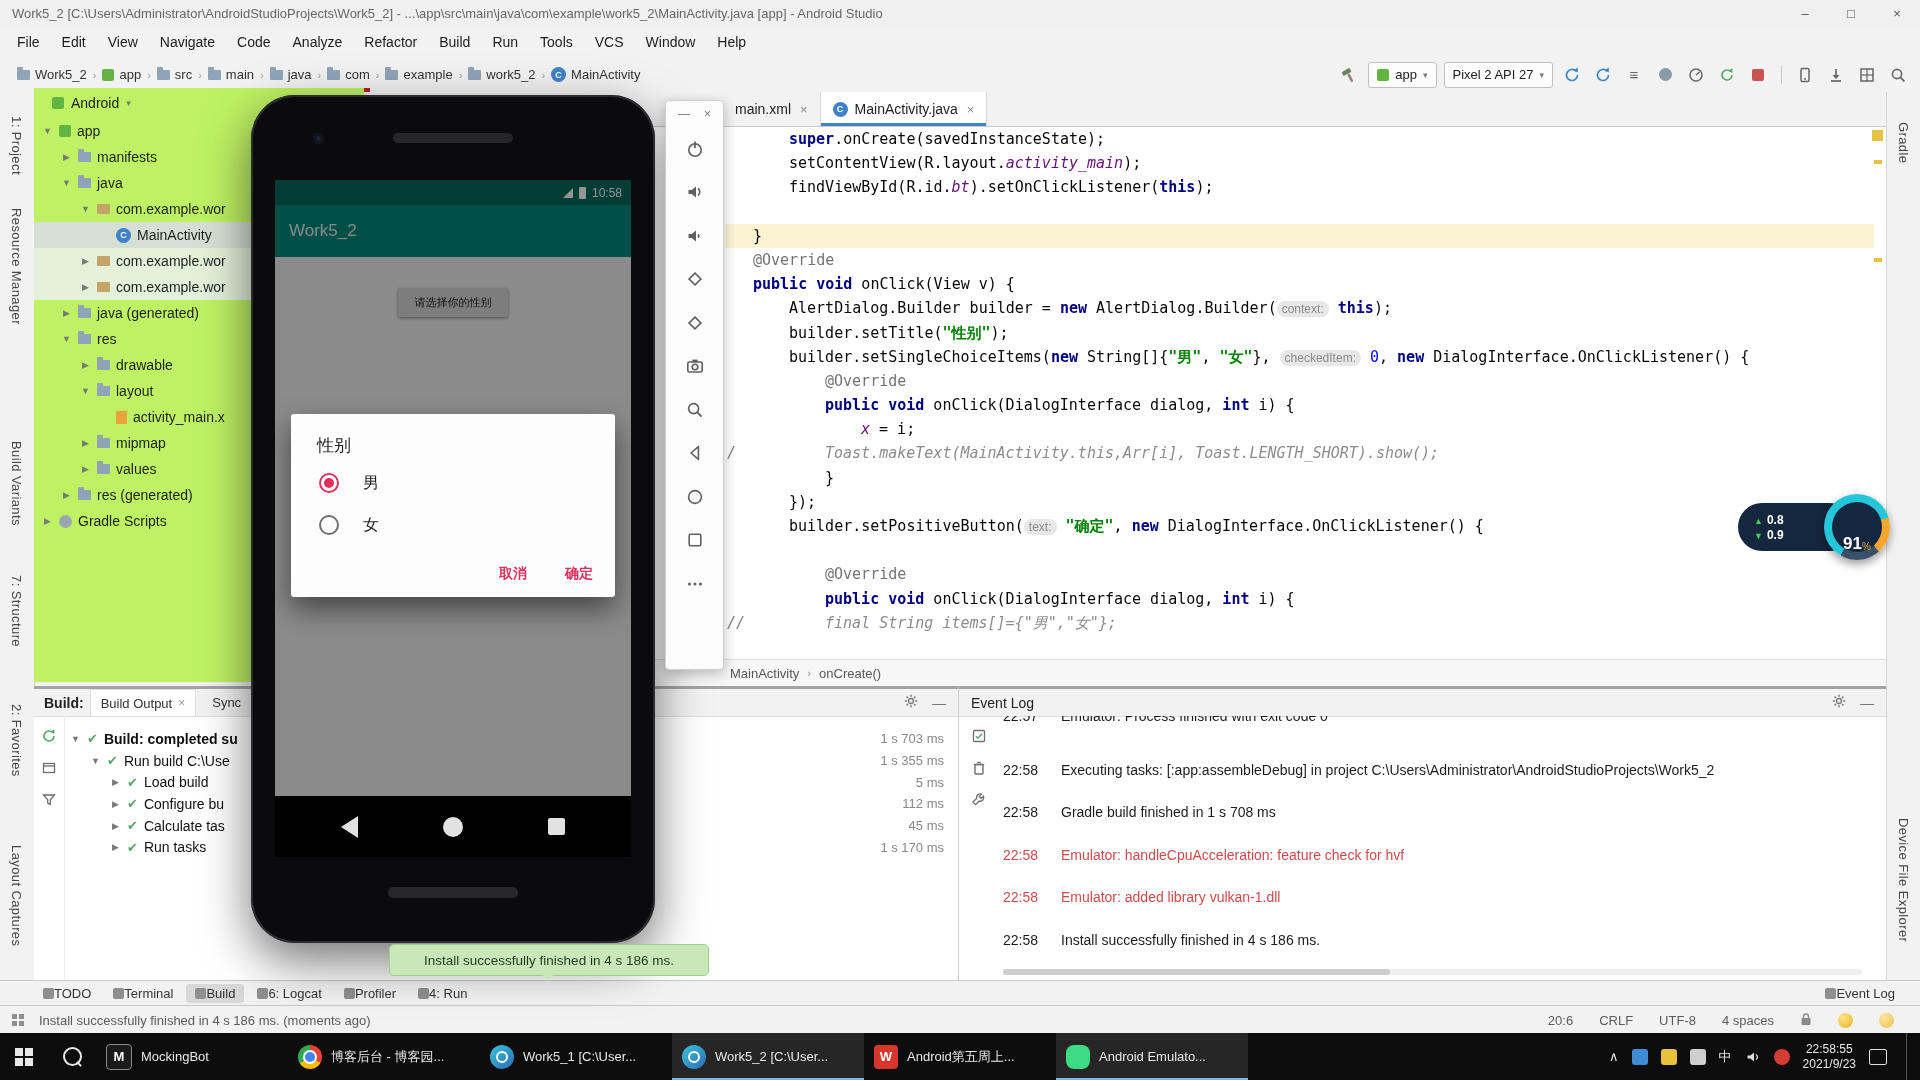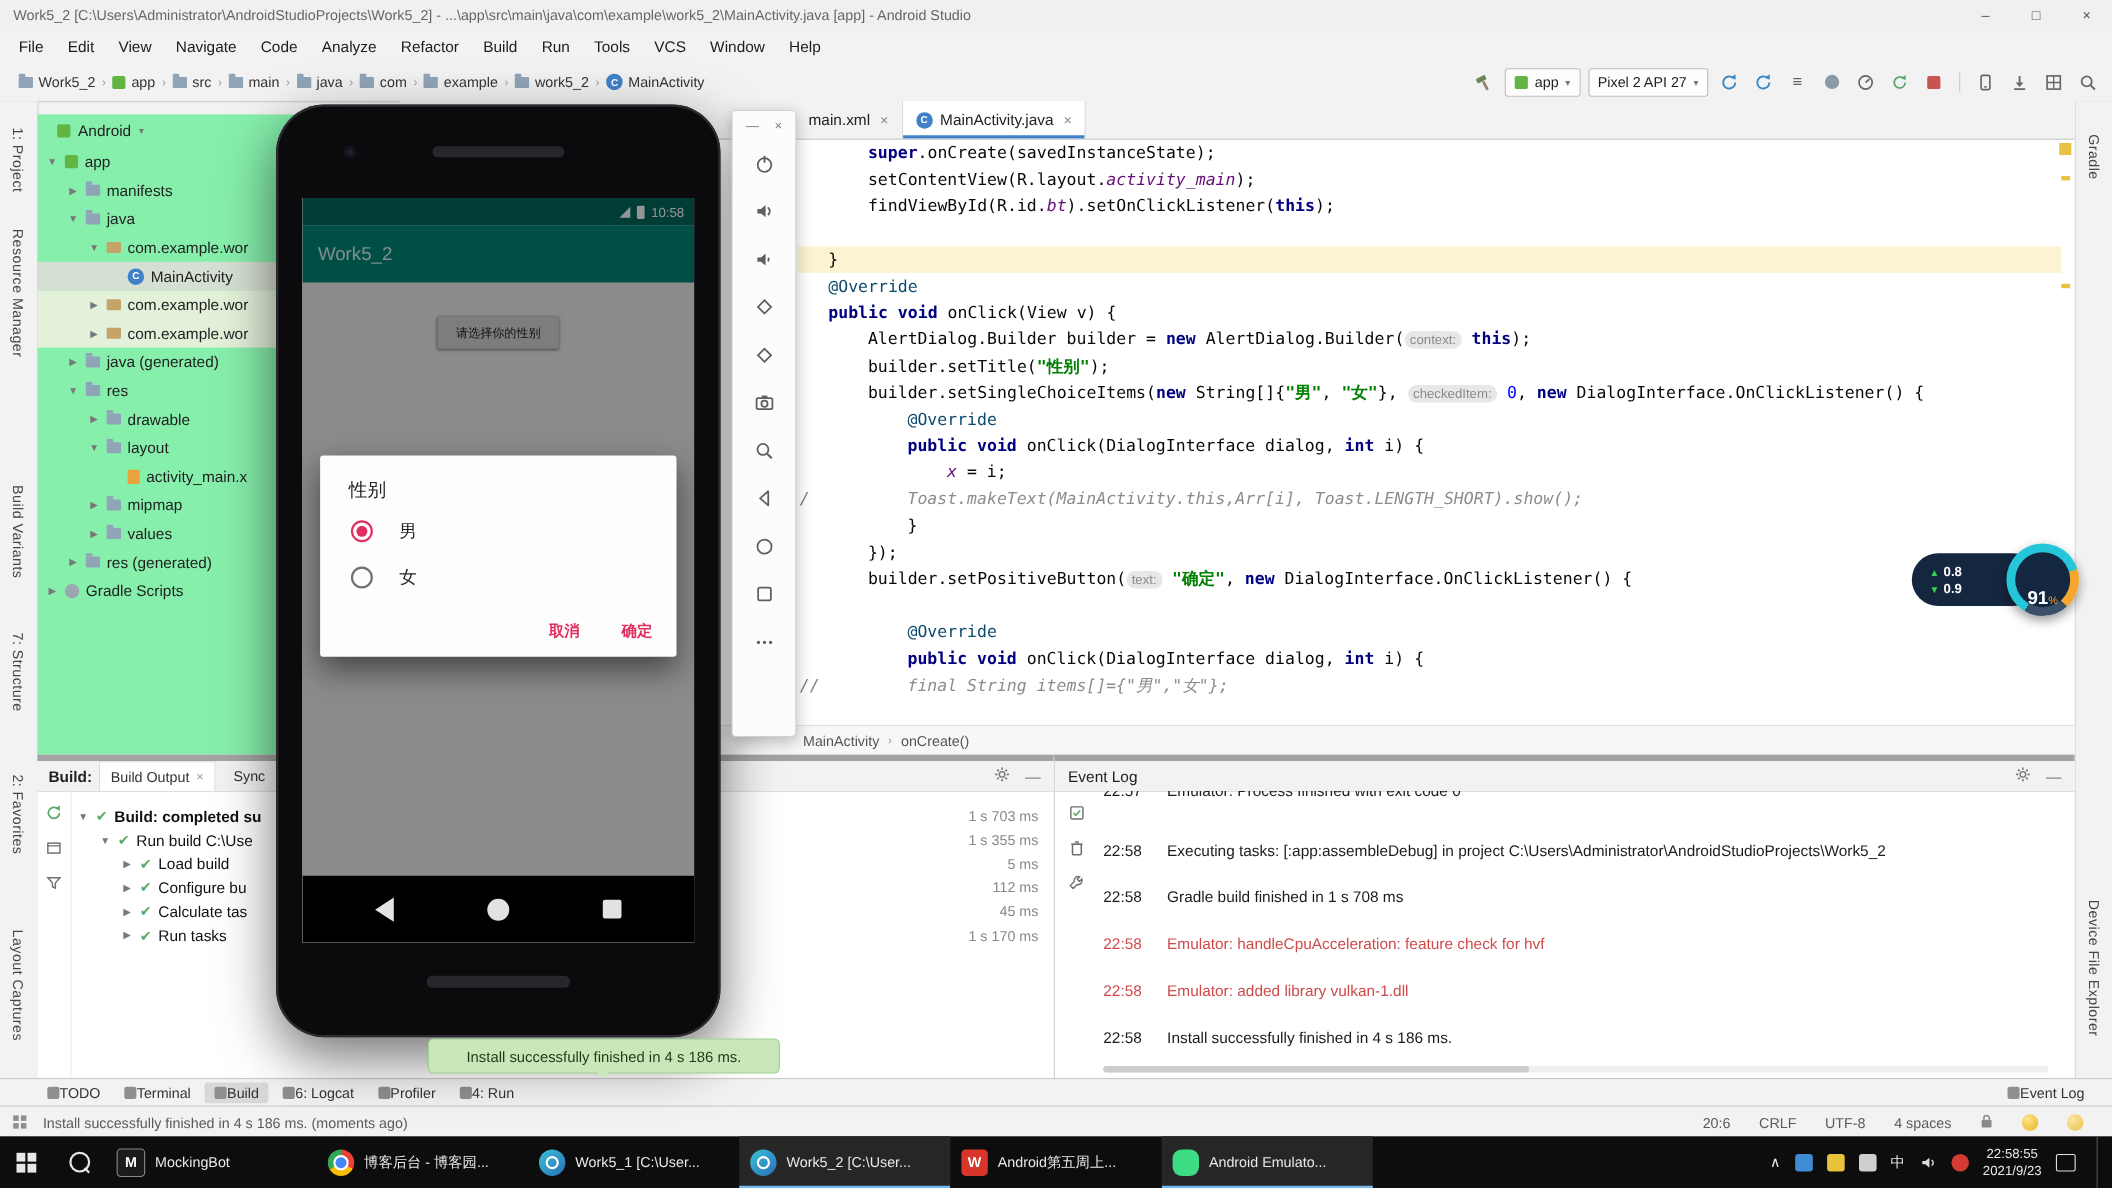--- a/index.html
+++ b/index.html
@@ -31,50 +31,50 @@
   .ic-class{width:15px;height:15px;border-radius:50%;background:#3f82c9;color:#fff;font-size:9px;font-weight:bold;
             display:flex;align-items:center;justify-content:center;flex:none;}
   .ic-xml{width:11px;height:13px;background:#e8a33d;border-radius:1px;flex:none;}
   .ic-package{width:13px;height:10px;background:#c4a469;border-radius:1px;flex:none;}
   .ic-gradle{width:13px;height:13px;background:#9aa7b0;border-radius:50%;flex:none;}
   
   .left-strip{left:0;top:92px;width:34px;height:888px;background:#f2f2f2;border-right:1px solid #d5d5d5;}
   .right-strip{left:1886px;top:92px;width:34px;height:888px;background:#f2f2f2;border-left:1px solid #d5d5d5;}
   .strip-tab{position:absolute;left:9px;writing-mode:vertical-rl;font-size:13px;color:#454545;letter-spacing:.4px;white-space:nowrap;}
   
-  .project{left:34px;top:104px;width:330px;height:594px;background:#86efac;border-right:6px solid #b91c1c;}
+  .project{left:34px;top:88px;width:330px;height:594px;background:#bef264;border-right:6px solid #b91c1c;}
   .proj-header{height:30px;display:flex;align-items:center;gap:7px;padding-left:18px;font-size:14px;color:#222;}
   .tree-row{height:26px;display:flex;align-items:center;font-size:14px;color:#1f1f1f;gap:6px;white-space:nowrap;}
   .chev{width:11px;font-size:9px;color:#787878;text-align:center;flex:none;}
   .row-sel{background:#d6e0d2;}
   .row-green{background:#e3f1da;}
   
   .editor-bg{left:364px;top:92px;width:1522px;height:594px;background:#ffffff;}
   .tabbar{left:364px;top:92px;width:1522px;height:35px;background:#f2f2f2;border-bottom:1px solid #c9c9c9;
           display:flex;align-items:stretch;padding-left:359px;box-sizing:border-box;}
   .etab{display:flex;align-items:center;gap:7px;padding:0 12px;font-size:14px;color:#222;border-right:1px solid #d9d9d9;}
   .etab.active{background:#fff;box-shadow:inset 0 -3px 0 #4083c9;}
   .etab .close{color:#888;font-size:13px;margin-left:2px;}
   .code-wrap{left:725px;top:127px;width:1149px;height:532px;font-family:"DejaVu Sans Mono",monospace;font-size:15px;color:#080808;overflow:hidden;}
   .code-line{height:24.2px;line-height:24.2px;white-space:pre;position:relative;}
   .code-line.hl{background:#fcf3d3;}
   .gutmark{position:absolute;left:2px;color:#808080;font-style:italic;}
   .tk-k{color:#000080;font-weight:bold;}
   .tk-s{color:#008000;font-weight:bold;}
   .tk-n{color:#0000ff;}
   .tk-c{color:#8c8c8c;font-style:italic;}
-  .tk-a{color:#0c4a6e;}
+  .tk-a{color:#737373;}
   .tk-f{color:#660e7a;font-style:italic;}
   .tk-h{background:#e7e7e7;color:#8a8a8a;border-radius:8px;padding:1px 5px;font-size:12px;
         font-family:"Liberation Sans",sans-serif;font-style:normal;}
   .scrollmark{position:absolute;background:#e8c243;z-index:5;}
   .crumbbar{left:364px;top:659px;width:1522px;height:27px;background:#f7f7f7;border-top:1px solid #e0e0e0;
             display:flex;align-items:center;font-size:13px;color:#555;padding-left:366px;box-sizing:border-box;gap:8px;}
   
-  .panel{background:#fff;border-top:6px solid #a3a3a3;}
+  .panel{background:#fff;border-top:3px solid #a3a3a3;}
   .build-panel{left:34px;top:686px;width:924px;height:294px;}
   .event-panel{left:958px;top:686px;width:928px;height:294px;border-left:1px solid #d0d0d0;box-sizing:border-box;}
   .panel-header{height:27px;background:#f2f2f2;border-bottom:1px solid #dedede;display:flex;align-items:center;font-size:14px;color:#222;}
   .ph-right{margin-left:auto;display:flex;align-items:center;gap:14px;padding-right:12px;}
   .bp-title{font-weight:bold;padding-left:10px;}
   .bp-tab{display:flex;align-items:center;gap:6px;padding:0 10px;height:26px;font-size:13px;color:#333;margin-left:6px;}
   .bp-tab.active{background:#fff;border:1px solid #dedede;border-bottom:none;}
   .bp-tab .close{color:#999;font-size:12px;}
   .bp-side{position:absolute;left:0;top:27px;width:30px;bottom:0;border-right:1px solid #ececec;
            display:flex;flex-direction:column;align-items:center;gap:16px;padding-top:12px;}

